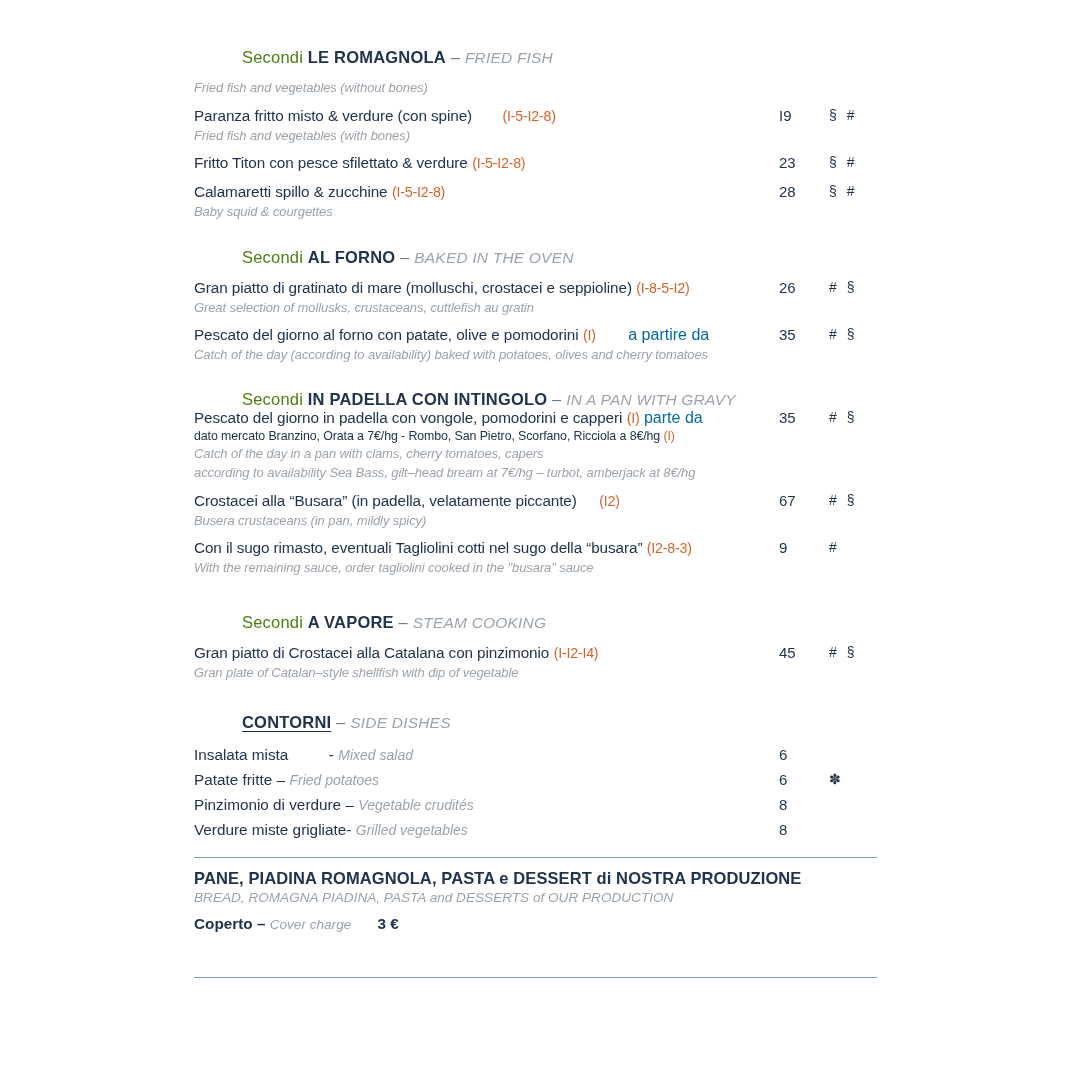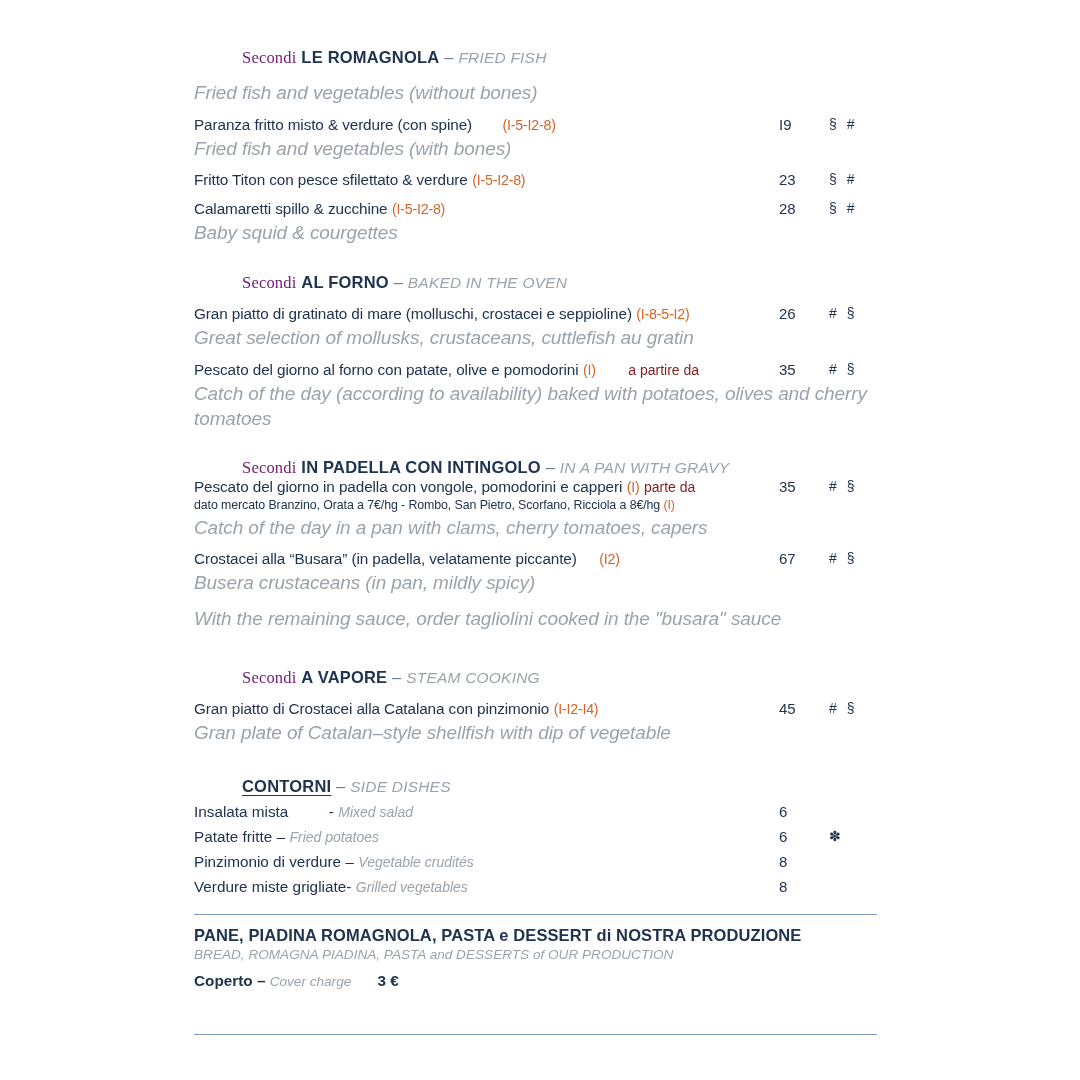--- a/index.html
+++ b/index.html
@@ -32,22 +32,21 @@
   
   .section-head {
     margin-top: 0;
     padding-left: 48px;
     font-size: 16.5px;
     letter-spacing: .2px;
     white-space: nowrap;
   }
   .section-head .s-word {
     font-weight: normal;
-    color: #701a75;
-    font-family: Liberation Serif, serif;
+    color: #4d7c0f;
   }
   .section-head .s-name {
     font-weight: bold;
     color: #20344f;
   }
   .section-head .s-dash {
     color: #6b7a8d;
     font-weight: normal;
   }
   .section-head .s-en {
@@ -74,27 +73,27 @@
     font-size: 15.3px;
     color: #20344f;
     letter-spacing: -0.1px;
   }
   .dish .alg {
     color: #d4642a;
     font-size: 14.2px;
     letter-spacing: -0.2px;
   }
   .dish .note-it {
-    color: #7f1d1d;
-    font-size: 14px;
+    color: #0369a1;
+    font-size: 16px;
   }
   .dish .en {
     display: block;
     font-style: italic;
-    font-size: 19px;
+    font-size: 13px;
     color: #9aa3ab;
     letter-spacing: -0.1px;
     line-height: 1.35;
     margin-top: 1px;
   }
   .dish .sub-it {
     display: block;
     font-size: 12.4px;
     color: #20344f;
     letter-spacing: -0.1px;
@@ -265,33 +264,40 @@
         <span class="alg">(I)</span>
         <span class="note-it">parte da</span>
         <span class="price">35</span>
         <span class="marks"># §</span>
       </div>
       <span class="sub-it">
         <span>dato mercato Branzino, Orata a 7€/hg - Rombo, San Pietro, Scorfano, Ricciola a 8€/hg</span>
         <span class="alg">(I)</span>
       </span>
       <span class="en">Catch of the day in a pan with clams, cherry tomatoes, capers</span>
+      <span class="en">according to availability Sea Bass, gilt–head bream at 7€/hg – turbot, amberjack at 8€/hg</span>
     </div>
 
     <div class="dish" style="margin-top:10px">
       <div class="line1">
         <span class="it">Crostacei alla “Busara” (in padella, velatamente piccante)</span>
         <span class="alg" style="margin-left:18px">(I2)</span>
         <span class="price">67</span>
         <span class="marks"># §</span>
       </div>
       <span class="en">Busera crustaceans (in pan, mildly spicy)</span>
     </div>
 
     <div class="dish" style="margin-top:10px">
+      <div class="line1">
+        <span class="it">Con il sugo rimasto, eventuali Tagliolini cotti nel sugo della “busara”</span>
+        <span class="alg">(I2-8-3)</span>
+        <span class="price">9</span>
+        <span class="marks">#</span>
+      </div>
       <span class="en">With the remaining sauce, order tagliolini cooked in the "busara" sauce</span>
     </div>
 
     <div style="height:36px"></div>
     <div class="section-head">
       <span class="s-word">Secondi</span>
       <span class="s-name">A VAPORE</span>
       <span class="s-dash">–</span>
       <span class="s-en">STEAM COOKING</span>
     </div>
@@ -306,21 +312,21 @@
       <span class="en">Gran plate of Catalan–style shellfish with dip of vegetable</span>
     </div>
 
     <div style="height:32px"></div>
     <div class="section-head underline">
       <span class="s-name">CONTORNI</span>
       <span class="s-dash">–</span>
       <span class="s-en">SIDE DISHES</span>
     </div>
 
-    <div class="side" style="margin-top:7px">
+    <div class="side" style="margin-top:14px">
       <span class="it">Insalata mista</span>
       <span class="sep" style="margin-left:36px">-</span>
       <span class="en">Mixed salad</span>
       <span class="price">6</span>
       <span class="marks"></span>
     </div>
 
     <div class="side">
       <span class="it">Patate fritte</span>
       <span class="sep">–</span>

